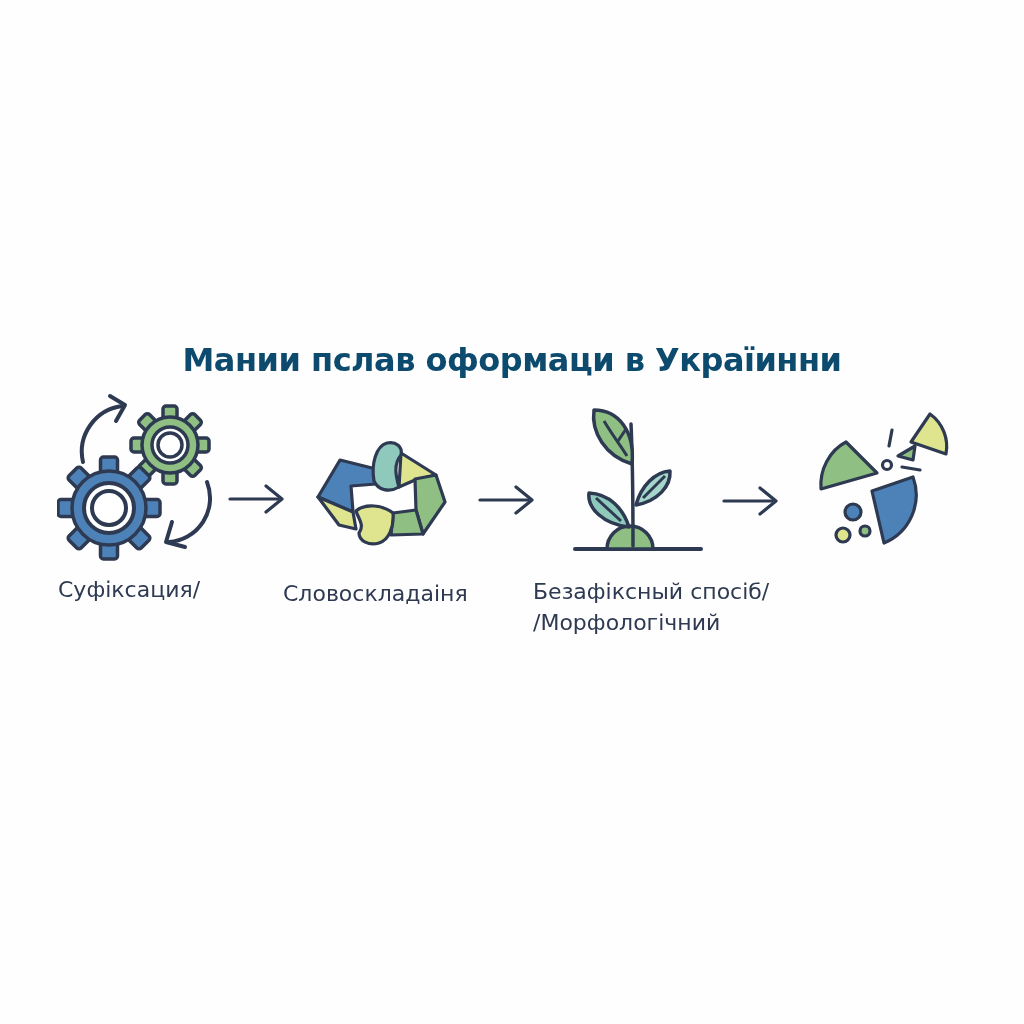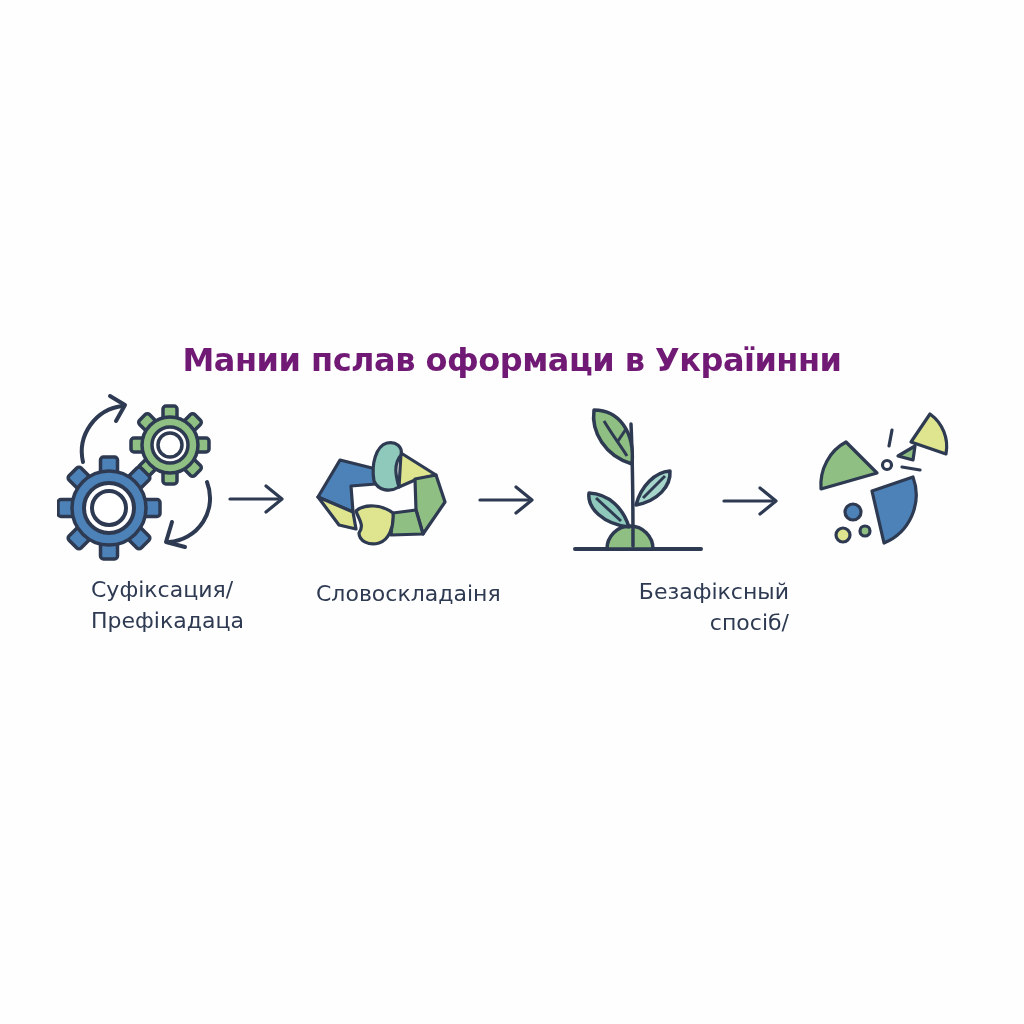--- a/index.html
+++ b/index.html
@@ -11,32 +11,32 @@
     overflow:hidden;
   }
   .canvas{position:absolute;inset:0;}
   .title{
     position:absolute;
     left:0;top:320px;width:1024px;
     text-align:center;
     font-size:32px;
     font-weight:bold;
     letter-spacing:-0.5px;
-    color:#701a75;
+    color:#0c4a6e;
   }
   .icon{position:absolute;}
   .stage-label{
     position:absolute;
     font-size:22px;
     line-height:31px;
     color:#2e3a52;
   }
-  .stage-label .line{display:block;margin-left:33px;}
+  .stage-label .line{display:block;}
   .lbl-left{text-align:left;}
-  .lbl-center{text-align:right;}
+  .lbl-center{text-align:left;}
   .arrow{position:absolute;}
 </style>
 </head>
 <body>
 
 <div class="canvas">
 
   <h1 class="title">Мании пслав оформаци в Україинни</h1>
 
   <svg class="icon" style="left:57px;top:390px;" width="170" height="180" viewBox="0 0 170 180">
@@ -139,25 +139,25 @@
       <circle cx="79" cy="67" r="4.5" fill="#ffffff"></circle>
 
       <circle cx="45" cy="114" r="8" fill="#4d82b8"></circle>
       <circle cx="35" cy="137" r="7" fill="#dfe48f"></circle>
       <circle cx="57" cy="133" r="5" fill="#8fbf82"></circle>
     </g>
   </svg>
 
   <div class="stage-label lbl-left" style="left:58px;top:574px;width:230px;">
     <span class="line">Суфіксация/</span>
-    <span class="line">Префікадаца</span>
   </div>
 
   <div class="stage-label lbl-center" style="left:283px;top:578px;width:210px;">
     <span class="line">Словоскладаіня</span>
   </div>
 
   <div class="stage-label lbl-center" style="left:533px;top:576px;width:256px;">
     <span class="line">Безафіксный спосіб/</span>
+    <span class="line">/Морфологічний</span>
   </div>
 
 
 </div>
 
 </body></html>

